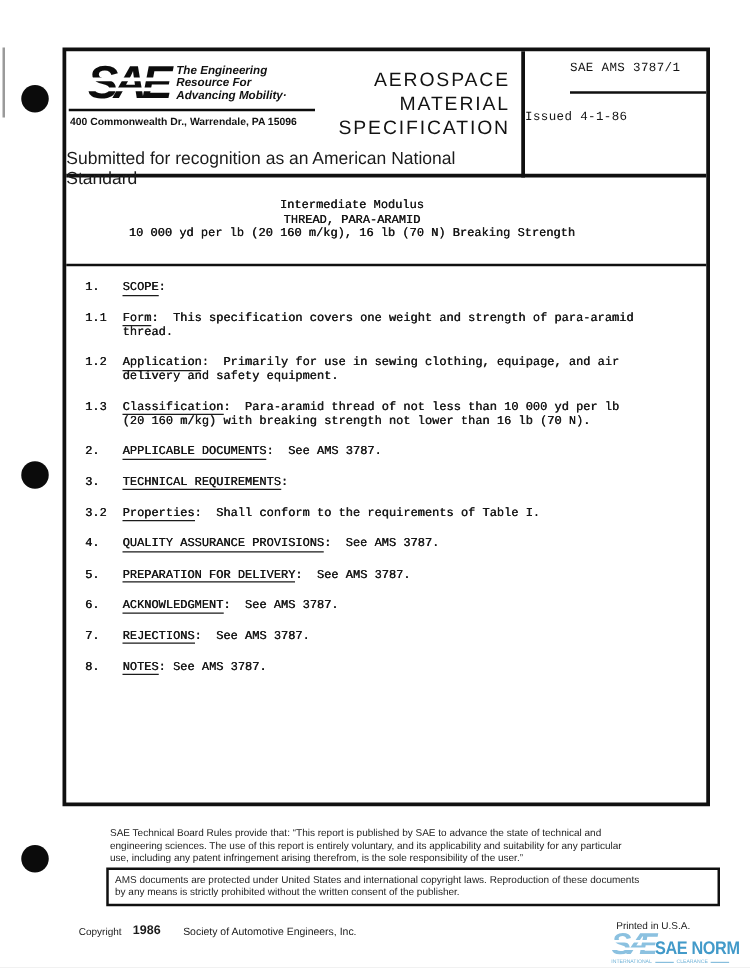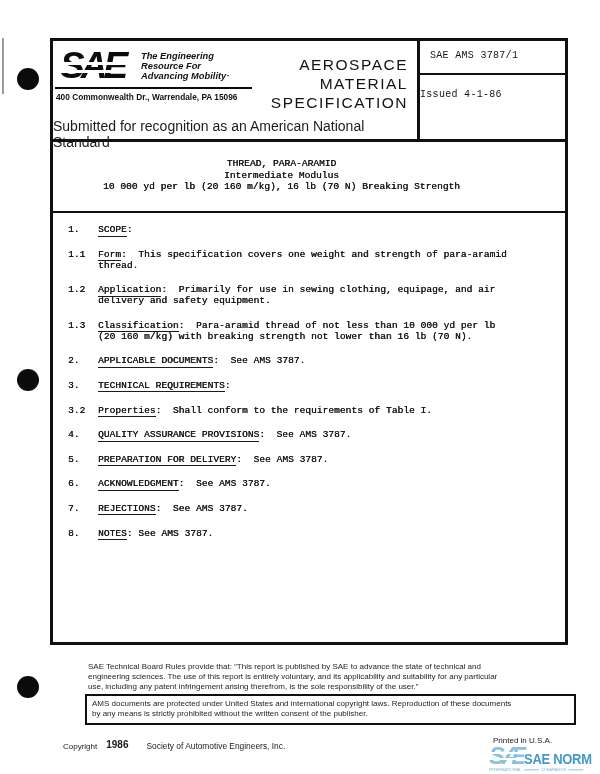--- a/index.html
+++ b/index.html
@@ -14,24 +14,24 @@
   
   .hole { position:absolute; left:17px; width:22px; height:22px; border-radius:50%; background:#0b0b0b; }
   .edge-artifact { position:absolute; left:2px; top:38px; width:2px; height:56px; background:#9a9a9a; }
 
   
   .frame { position:absolute; left:50px; top:38px; width:518px; height:607px; border:3px solid #101010; }
 
   
   .header { position:absolute; left:0; top:0; width:512px; height:101px; border-bottom:3px solid #101010; }
   .refbox { position:absolute; right:0; top:0; width:148px; height:101px; border-left:3px solid #101010; }
-  .ref-cell1 { height:34px; border-bottom:2px solid #101010; padding:9px 0 0 10px; font-size:10px; letter-spacing:0.3px; }
+  .ref-cell1 { height:34px; border-bottom:2px solid #101010; padding:9px 0 0 0; font-size:10px; letter-spacing:0.3px;margin-left:36px; }
   .ref-cell2 { padding:14px 0 0 0; font-size:10px; letter-spacing:0.3px; }
 
-  .sae-logo-wrap { position:absolute; left:7px; top:9px; width:74px; height:32px; }
+  .sae-logo-wrap { position:absolute; left:7px; top:9px; width:74px; height:32px;text-align:right; }
   .sae-logo { font-style:italic; font-weight:bold; font-size:37px; line-height:32px; letter-spacing:-4px; color:#0c0c0c; }
   .logo-stripe { position:absolute; left:-2px; width:80px; height:3px; background:#ffffff; }
   .tagline { position:absolute; left:88px; top:11px; font-weight:bold; font-style:italic; font-size:9.3px; line-height:9.8px; color:#111; }
   .addr-rule { position:absolute; left:2px; top:46px; width:197px; height:2px; background:#0c0c0c; }
   .address { position:absolute; left:3px; top:51px; font-weight:bold; font-size:8.3px; color:#111; }
   .doctype { position:absolute; right:157px; top:14px; text-align:right; font-size:15.5px; line-height:19px; letter-spacing:1.5px; font-weight:500; color:#121212; }
   .ans-note { position:absolute; right:153px; top:77px; font-size:14px; color:#1b1b1b; }
 
   
   .titleblock { position:absolute; left:0; top:104px; width:512px; height:68px; border-bottom:2px solid #101010; }
@@ -90,22 +90,22 @@
       <div class="ans-note">Submitted for recognition as an American National Standard</div>
 
       <div class="refbox mono">
         <div class="ref-cell1">SAE AMS 3787/1</div>
         <div class="ref-cell2">Issued 4-1-86</div>
       </div>
     </div>
 
     <div class="titleblock">
       <div class="title-inner mono body-ink">
+        <div>Intermediate Modulus</div>
         <div>THREAD, PARA-ARAMID</div>
-        <div>Intermediate Modulus</div>
         <div>10 000 yd per lb (20 160 m/kg), 16 lb (70 N) Breaking Strength</div>
       </div>
     </div>
 
     <div class="content mono body-ink">
       <div class="sec">
         <span class="num">1.</span>
         <div class="sbody"><span class="slabel">SCOPE</span><span>:</span><span></span></div>
       </div>
       <div class="sec">

